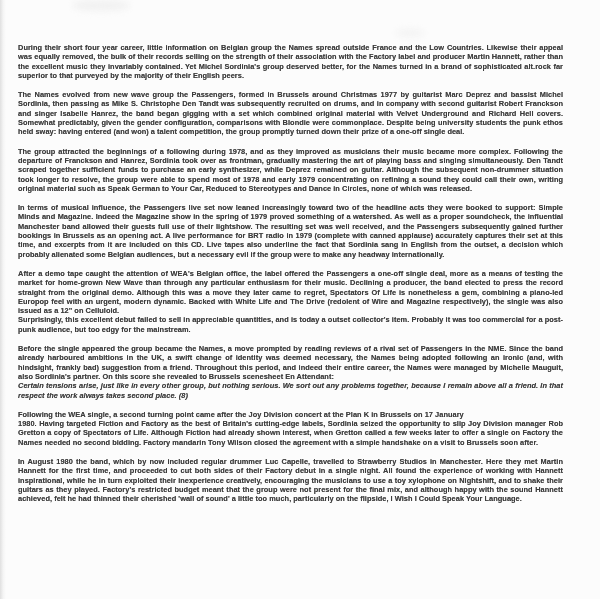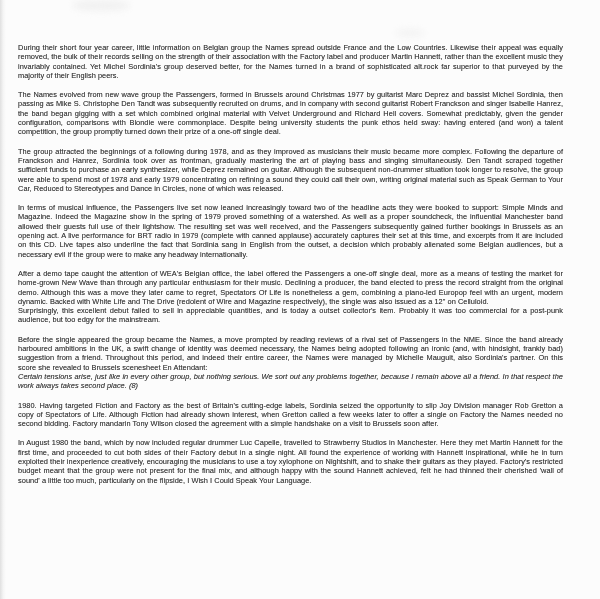--- a/index.html
+++ b/index.html
@@ -50,21 +50,21 @@
   }
   .article {
     position: absolute;
     left: 18px;
     top: 43px;
     width: 553px;
   }
   .para {
     margin: 0 8px 10px 0;
     font-family: "Liberation Sans", sans-serif;
-    font-weight: 400;
+    font-weight: 700;
     font-size: 7.4px;
     line-height: 9.3px;
     letter-spacing: 0.04px;
     color: #3d3d3d;
     text-align: justify;
     text-shadow: 0 0 0.5px rgba(80, 80, 80, 0.65);
   }
   .seg {
     display: block;
   }
@@ -94,19 +94,20 @@
       </p>
       <p class="para">
         <span class="seg">After a demo tape caught the attention of WEA's Belgian office, the label offered the Passengers a one-off single deal, more as a means of testing the market for home-grown New Wave than through any particular enthusiasm for their music. Declining a producer, the band elected to press the record straight from the original demo. Although this was a move they later came to regret, Spectators Of Life is nonetheless a gem, combining a piano-led Europop feel with an urgent, modern dynamic. Backed with White Life and The Drive (redolent of Wire and Magazine respectively), the single was also issued as a 12" on Celluloid.</span>
         <span class="seg">Surprisingly, this excellent debut failed to sell in appreciable quantities, and is today a outset collector's item. Probably it was too commercial for a post-punk audience, but too edgy for the mainstream.</span>
       </p>
       <p class="para">
         <span class="seg">Before the single appeared the group became the Names, a move prompted by reading reviews of a rival set of Passengers in the NME. Since the band already harboured ambitions in the UK, a swift change of identity was deemed necessary, the Names being adopted following an ironic (and, with hindsight, frankly bad) suggestion from a friend. Throughout this period, and indeed their entire career, the Names were managed by Michelle Mauguit, also Sordinia's partner. On this score she revealed to Brussels scenesheet En Attendant:</span>
         <span class="seg italic">Certain tensions arise, just like in every other group, but nothing serious. We sort out any problems together, because I remain above all a friend. In that respect the work always takes second place. (8)</span>
       </p>
       <p class="para">
+        <span class="seg">Following the WEA single, a second turning point came after the Joy Division concert at the Plan K in Brussels on 17 January</span>
         <span class="seg">1980. Having targeted Fiction and Factory as the best of Britain's cutting-edge labels, Sordinia seized the opportunity to slip Joy Division manager Rob Gretton a copy of Spectators of Life. Although Fiction had already shown interest, when Gretton called a few weeks later to offer a single on Factory the Names needed no second bidding. Factory mandarin Tony Wilson closed the agreement with a simple handshake on a visit to Brussels soon after.</span>
       </p>
       <p class="para">
         <span class="seg">In August 1980 the band, which by now included regular drummer Luc Capelle, travelled to Strawberry Studios in Manchester. Here they met Martin Hannett for the first time, and proceeded to cut both sides of their Factory debut in a single night. All found the experience of working with Hannett inspirational, while he in turn exploited their inexperience creatively, encouraging the musicians to use a toy xylophone on Nightshift, and to shake their guitars as they played. Factory's restricted budget meant that the group were not present for the final mix, and although happy with the sound Hannett achieved, felt he had thinned their cherished 'wall of sound' a little too much, particularly on the flipside, I Wish I Could Speak Your Language.</span>
       </p>
     </div>
 </div>
 
 </body></html>

